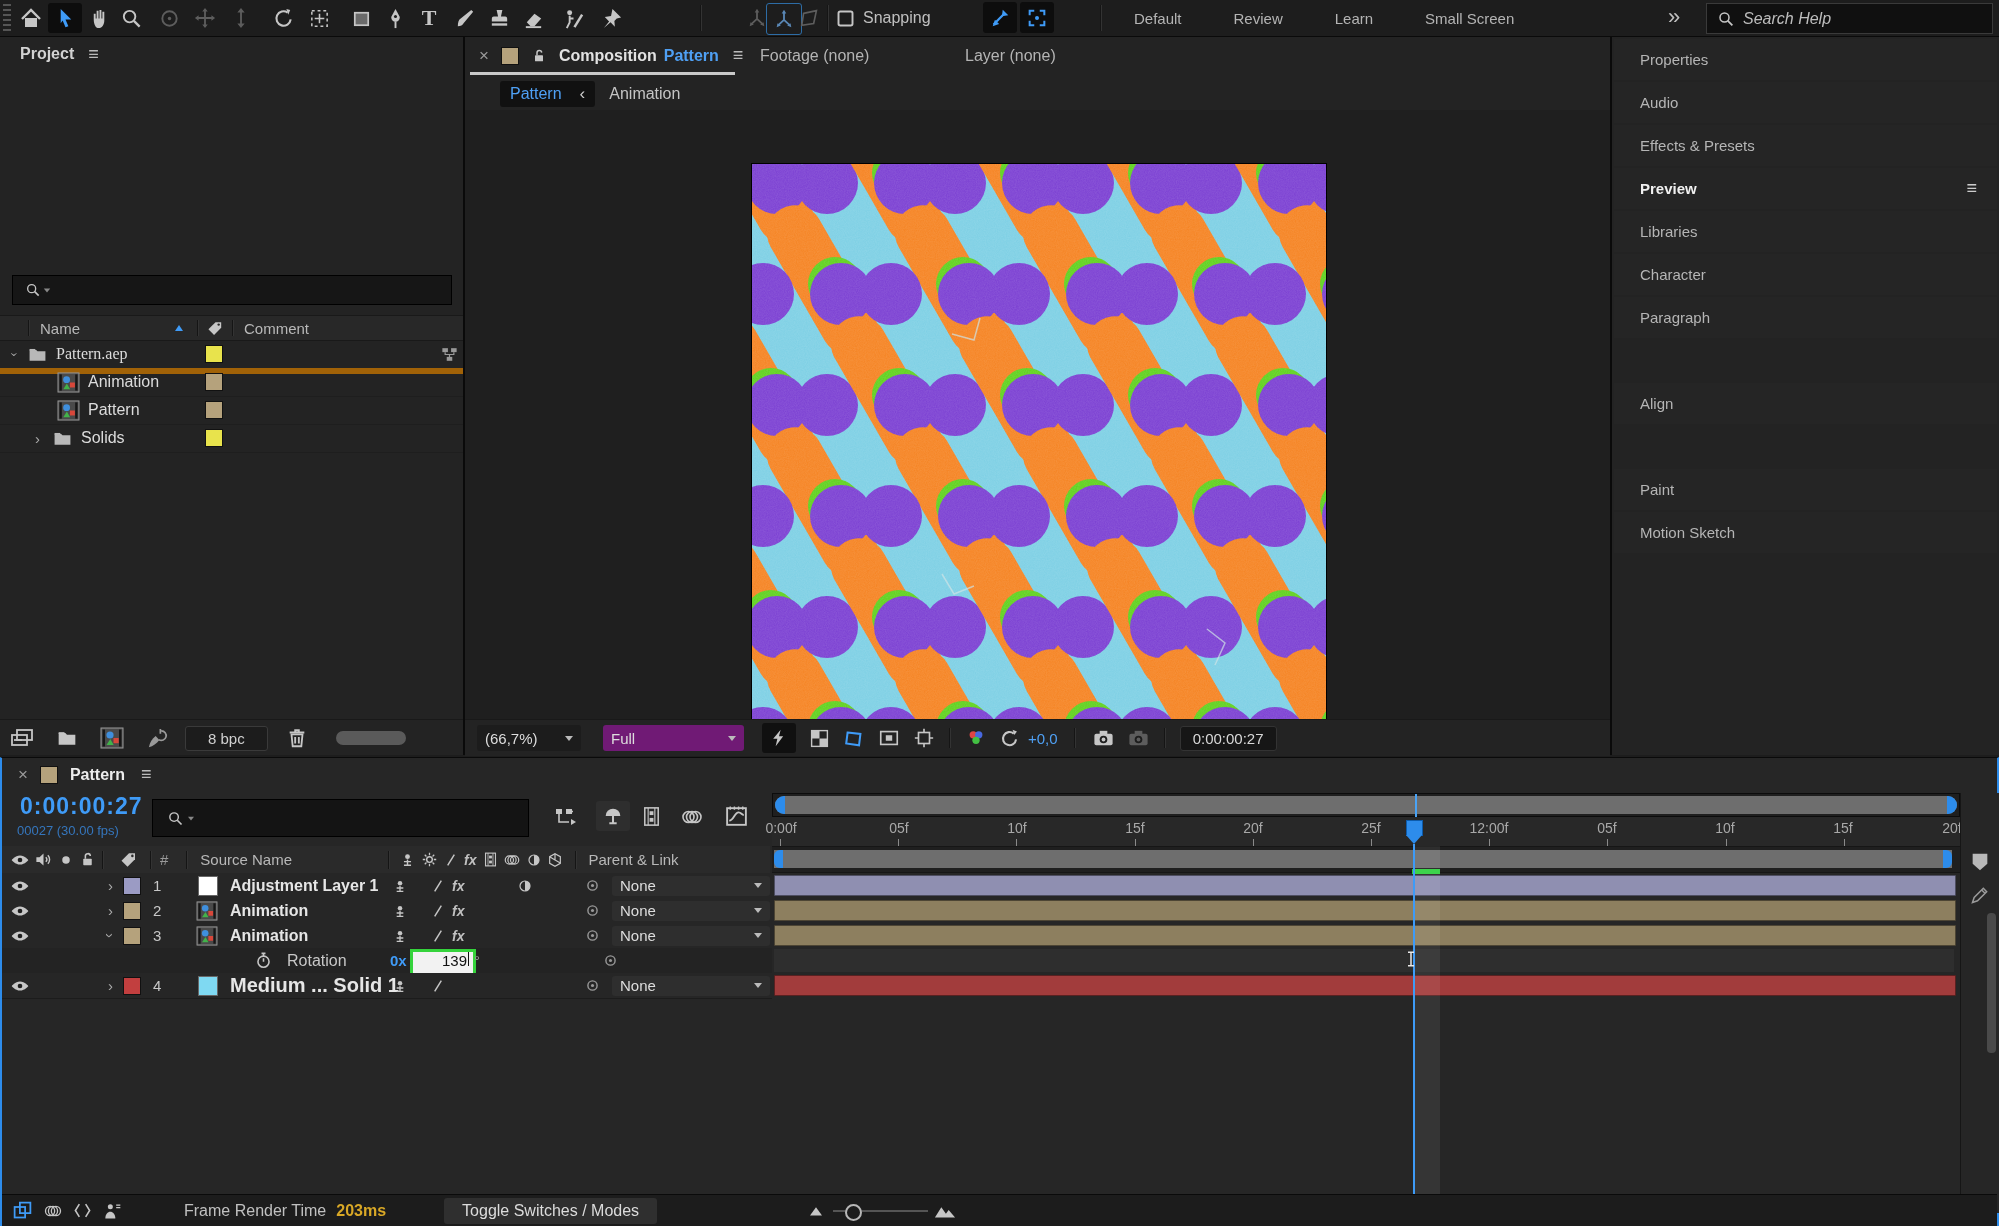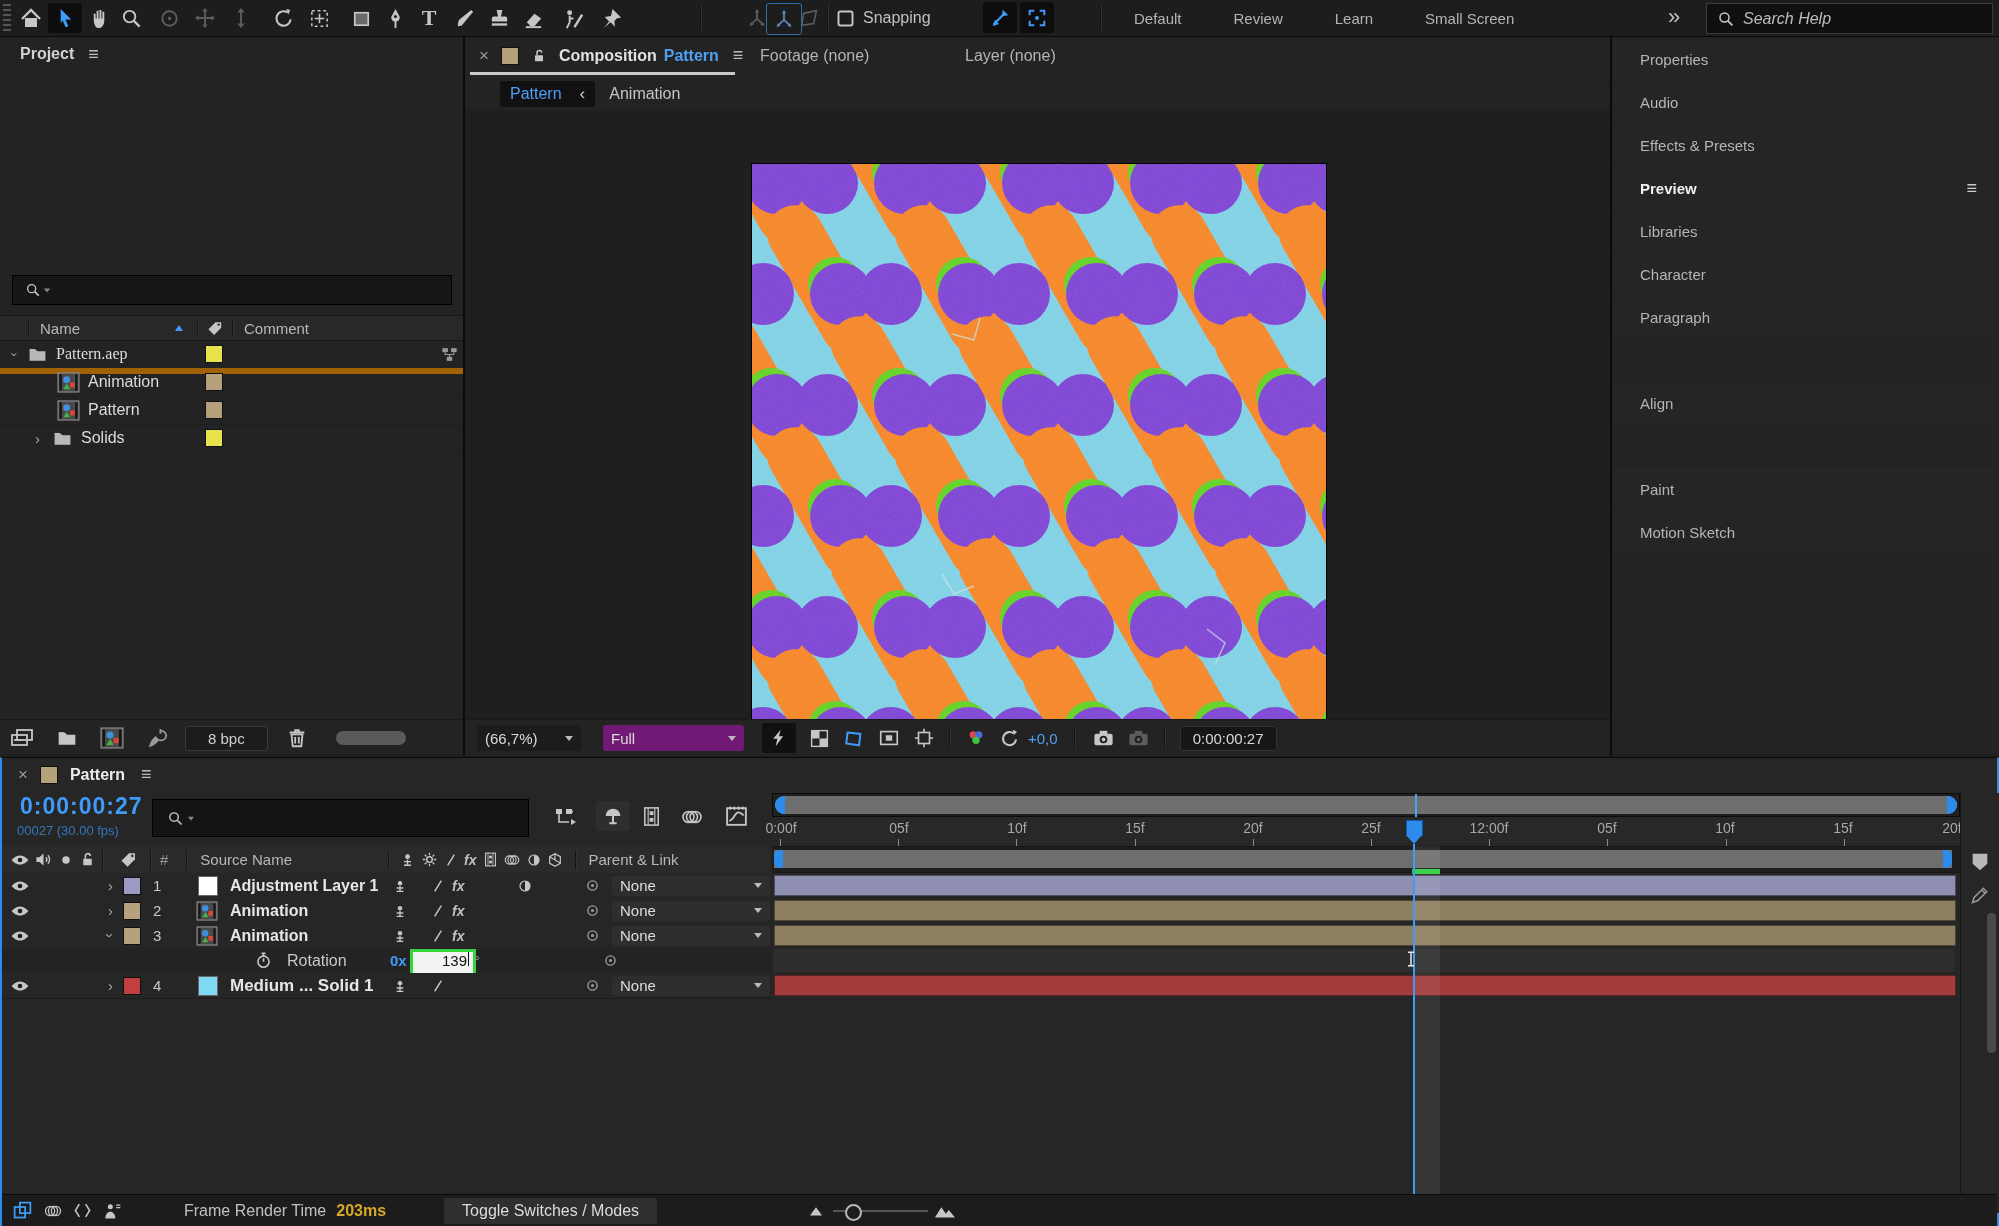--- a/index.html
+++ b/index.html
@@ -863,21 +863,21 @@
       </div>
 
       <div class="lrow" style="top:100px;">
         <svg class="ic c-gray" width="20" height="20" style="margin-left:8px;">
             <use href="#i-eye"></use>
           </svg>
         <span class="chev" style="margin-left:78px;">›</span>
         <span class="chip" style="margin-left: 10px; background: rgb(194, 63, 63);"></span>
         <span style="margin-left:12px;color:#c8c8c8;">4</span>
         <span class="abs" style="left: 196px; width: 18px; height: 18px; border: 1px solid rgb(102, 102, 102); background: rgb(127, 217, 242);"></span>
-        <span class="abs" style="left:228px;color:#e6e6e6;font-weight:bold;font-size:17px;white-space:nowrap;">Medium ... Solid 1</span>
+        <span class="abs" style="left:228px;color:#e6e6e6;font-weight:bold;font-size:20px;white-space:nowrap;">Medium ... Solid 1</span>
         <svg class="ic c-gray abs" width="16" height="16" style="left:390px;">
             <use href="#i-shy"></use>
           </svg>
         <svg class="ic c-gray abs" width="16" height="16" style="left:428px;">
             <use href="#i-slash"></use>
           </svg>
         <svg class="ic c-mid abs" width="17" height="17" style="left:582px;">
             <use href="#i-spiral"></use>
           </svg>
         <div class="ddown abs" style="left:610px;width:142px;height:20px;">

